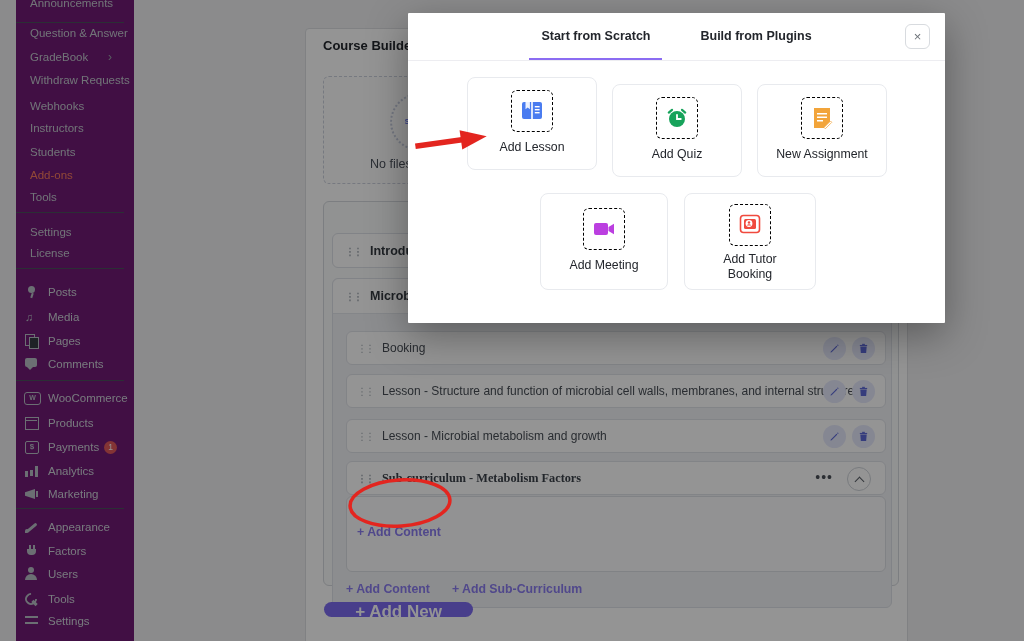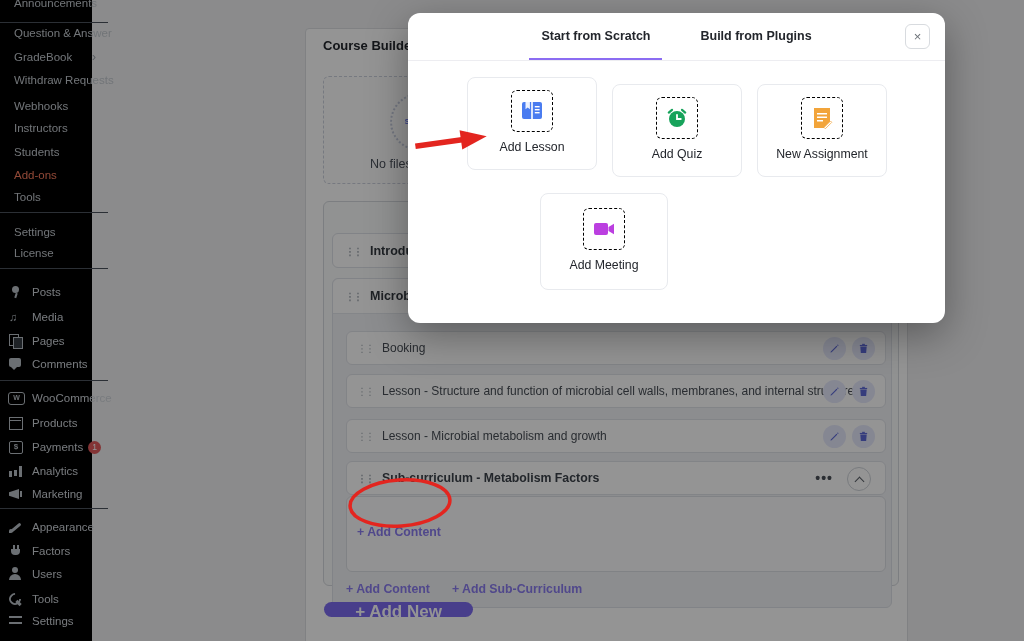--- a/index.html
+++ b/index.html
@@ -2,21 +2,21 @@
 <html><head>
 <meta charset="utf-8">
 <title>Course Builder</title>
 <style>
   * { margin:0; padding:0; box-sizing:border-box; }
   html,body { width:1024px; height:641px; overflow:hidden; }
   body { font-family:"Liberation Sans", sans-serif; background:#f0f0f1; position:relative; }
   #app { position:absolute; inset:0; width:1024px; height:641px; }
 
   
-  .sidebar { position:absolute; left:0; top:0; width:92px; height:641px; background:#000000; z-index:1; }
+  .sidebar { position:absolute; left:16px; top:0; width:118px; height:641px; background:#701a75; z-index:1; }
   .sb-sep { position:absolute; left:0; width:108px; height:1px; background:#4a525c; }
   .t-item { position:absolute; left:14px; height:16px; font-size:11.5px; line-height:16px; color:#c3c9cf; white-space:nowrap; cursor:pointer; width:92px; }
   .t-item .chev { float:right; margin-right:10px; color:#9aa1a8; font-size:12px; }
   .t-item.active { color:#fa7d5f; }
   .w-item { position:absolute; left:8px; height:16px; font-size:11.5px; line-height:16px; color:#cfd4da; white-space:nowrap; cursor:pointer; width:100px; }
   .w-item .lbl { position:absolute; left:24px; top:0; }
   .badge { display:inline-block; margin-left:5px; min-width:13px; height:13px; border-radius:7px; background:#e25a5c; color:#fff; font-size:8.5px; line-height:13px; text-align:center; padding:0 3px; vertical-align:1px; }
 
   
   .icon { position:relative; display:inline-block; width:15px; height:14px; color:#b9c0c7; vertical-align:top; margin-top:1px; }
@@ -52,39 +52,39 @@
   .scorm-circle { position:absolute; left:66px; top:16px; width:58px; height:58px; border:2px dotted #c7cddf; border-radius:50%; text-align:center; }
   .scorm-circle span { font-size:7px; font-weight:bold; letter-spacing:.5px; color:#5f6ce6; line-height:54px; }
   .nofiles { position:absolute; left:46px; top:80px; font-size:12.5px; color:#4b515b; }
 
   .panel { position:absolute; left:17px; top:172px; width:576px; height:385px; border:1px solid #d6d9de; border-radius:6px; background:#fafbfc; }
   .secbox { position:absolute; left:8px; width:560px; background:#fff; border:1px solid #dfe2e8; border-radius:6px; }
   .sec-head { height:35px; line-height:35px; padding-left:12px; font-size:12.5px; font-weight:bold; color:#343a41; white-space:nowrap; overflow:hidden; }
   .micro { background:#f2f3f6; }
   .micro .sec-head { background:#fff; border-bottom:1px solid #e4e7ec; border-radius:6px 6px 0 0; }
   .row { position:absolute; left:13px; width:540px; height:34px; background:#fff; border:1px solid #e0e3e9; border-radius:6px; line-height:32px; padding-left:10px; font-size:12px; color:#474d55; white-space:nowrap; overflow:hidden; }
-  .row.subc { font-weight:bold; color:#3c424a; font-size:12.3px; }
+  .row.subc { font-weight:bold; color:#3c424a; font-size:12.3px;font-family:Liberation Serif, serif; }
   .drag { display:inline-block; color:#a6adb5; font-size:10px; letter-spacing:-2px; margin-right:9px; cursor:grab; }
   .drag::before { content:"\22EE\22EE"; }
   .row-actions { position:absolute; right:10px; top:5px; display:flex; gap:6px; }
   .act-circle { width:23px; height:23px; border-radius:50%; background:#e6e9fc; display:flex; align-items:center; justify-content:center; cursor:pointer; }
   .dots { position:absolute; right:52px; top:0; font-size:14px; font-weight:bold; color:#4a5058; letter-spacing:1px; cursor:pointer; line-height:32px; }
   .chev-circle { position:absolute; right:14px; top:5px; width:24px; height:24px; border:1px solid #cfd3d9; border-radius:50%; background:#fff; cursor:pointer; }
   .chev-up { position:absolute; left:7.5px; top:10px; width:7px; height:7px; border-left:1.8px solid #585e66; border-top:1.8px solid #585e66; transform:rotate(45deg); }
   .expbox { position:absolute; left:13px; width:540px; height:76px; background:#fcfcfd; border:1px solid #dde0e6; border-radius:6px; }
   .plink { font-size:12.3px; font-weight:bold; color:#8a7cf0; cursor:pointer; white-space:nowrap; }
   .exp-link { position:absolute; left:10px; top:28px; }
   .foot-links { position:absolute; left:13px; top:303px; display:flex; gap:22px; }
   .addnew { position:absolute; left:18px; top:573px; width:149px; height:15px; background:#7c6cf0; color:#fff; border:none; border-radius:10px; font-size:17px; font-weight:bold; font-family:"Liberation Sans",sans-serif; cursor:pointer; }
 
   
   .backdrop { position:absolute; inset:0; background:rgba(0,0,0,0.42); z-index:40; }
 
   
-  .modal { position:absolute; left:408px; top:13px; width:537px; height:310px; background:#fff; border-radius:12px; box-shadow:0 12px 40px rgba(0,0,0,.35); z-index:60; }
+  .modal { position:absolute; left:408px; top:13px; width:537px; height:310px; background:#fff; border-radius:1px; box-shadow:0 12px 40px rgba(0,0,0,.35); z-index:60; }
   .tabbar { position:absolute; left:0; top:0; width:100%; height:48px; border-bottom:1px solid #ededf1; display:flex; justify-content:center; gap:26px; }
   .tab { font-size:12.5px; font-weight:bold; color:#23262c; line-height:46px; padding:0 12px; cursor:pointer; }
   .tab.active { border-bottom:2px solid #8b6cf2; }
   .close-btn { position:absolute; right:15px; top:11px; width:25px; height:25px; border:1px solid #d8dbdf; border-radius:6px; background:#fff; color:#6c7278; font-size:13px; line-height:23px; text-align:center; cursor:pointer; }
   .opt-card { position:absolute; background:#fff; border:1px solid #e8eaee; border-radius:8px; text-align:center; cursor:pointer; }
   .opt-card .ibox { width:42px; height:42px; border:1px dashed; border-radius:6px; margin:12px auto 0; display:flex; align-items:center; justify-content:center; }
   .opt-card .olabel { margin-top:8px; font-size:12.3px; font-weight:500; color:#23262c; line-height:1.25; }
   .ob-blue  { border-color:#b7cbf8; }
   .ob-green { border-color:#8fd9b4; }
   .ob-orange{ border-color:#f6cd8e; }
@@ -280,20 +280,32 @@
     <div class="opt-card" style="left:132px; top:180px; width:128px; height:97px;">
       <div class="ibox ob-purple" style="margin-top:14px">
         <svg width="26" height="26" viewBox="0 0 26 26">
             <rect x="3" y="7" width="14" height="12" rx="2" fill="#bb3fe0"></rect>
             <path d="M17.5 11l5.5-3.2v10.4L17.5 15z" fill="#bb3fe0"></path>
           </svg>
       </div>
       <div class="olabel">Add Meeting</div>
     </div>
 
+    <div class="opt-card" style="left:276px; top:180px; width:132px; height:97px;">
+      <div class="ibox ob-red" style="margin-top:10px">
+        <svg width="26" height="26" viewBox="0 0 26 26">
+            <rect x="3.5" y="3.5" width="19" height="17" rx="3" fill="none" stroke="#f04a3e" stroke-width="1.6"></rect>
+            <rect x="7" y="7" width="12" height="10" rx="1.5" fill="#f04a3e"></rect>
+            <circle cx="12" cy="11.5" r="3.4" fill="#fff"></circle>
+            <circle cx="12" cy="10.5" r="1.2" fill="#f04a3e"></circle>
+            <path d="M9.7 13.6a2.7 2.7 0 0 1 4.6 0z" fill="#f04a3e"></path>
+          </svg>
+      </div>
+      <div class="olabel" style="width:84px;margin:6px auto 0;">Add Tutor Booking</div>
+    </div>
   </div>
 
   <svg class="anno" style="left:413px; top:124px;" width="80" height="34">
     <g transform="rotate(-8 38 17)">
       <rect x="2" y="14.5" width="47" height="5.5" fill="#e3251f"></rect>
       <polygon points="48,7.5 74,17.2 48,27" fill="#e3251f"></polygon>
     </g>
   </svg>
 
   <svg class="anno" style="left:346px; top:476px;" width="108" height="54">

